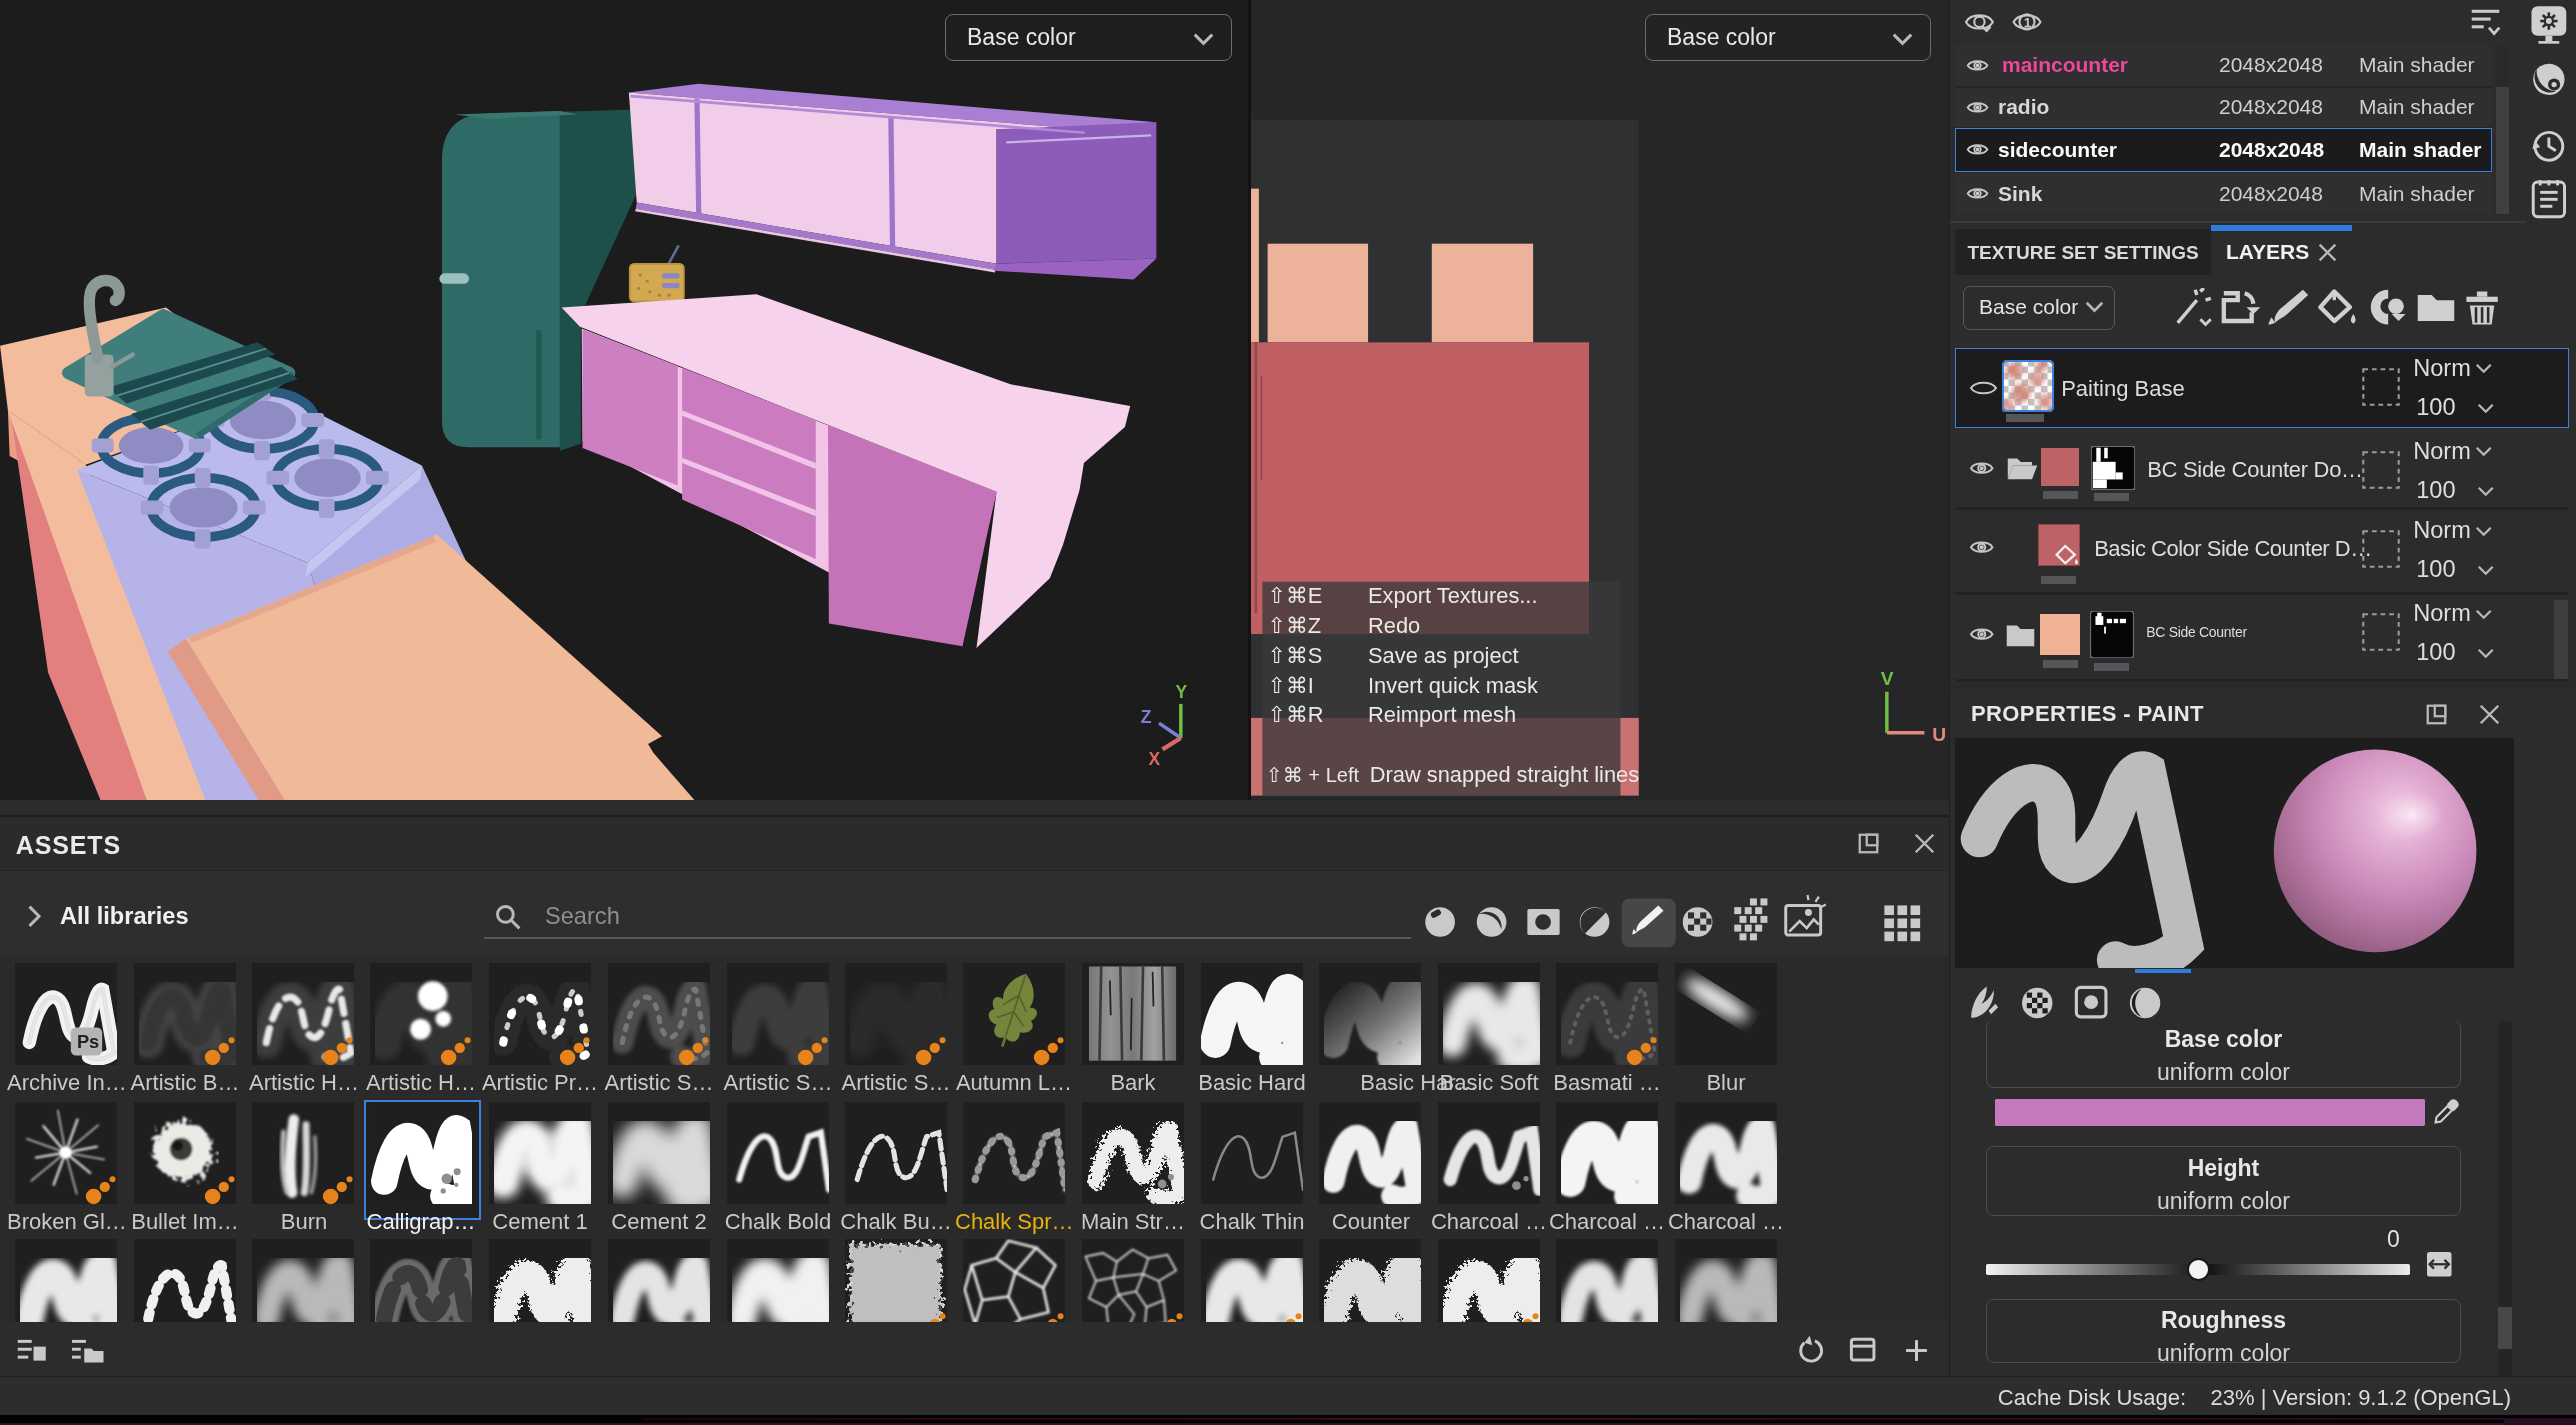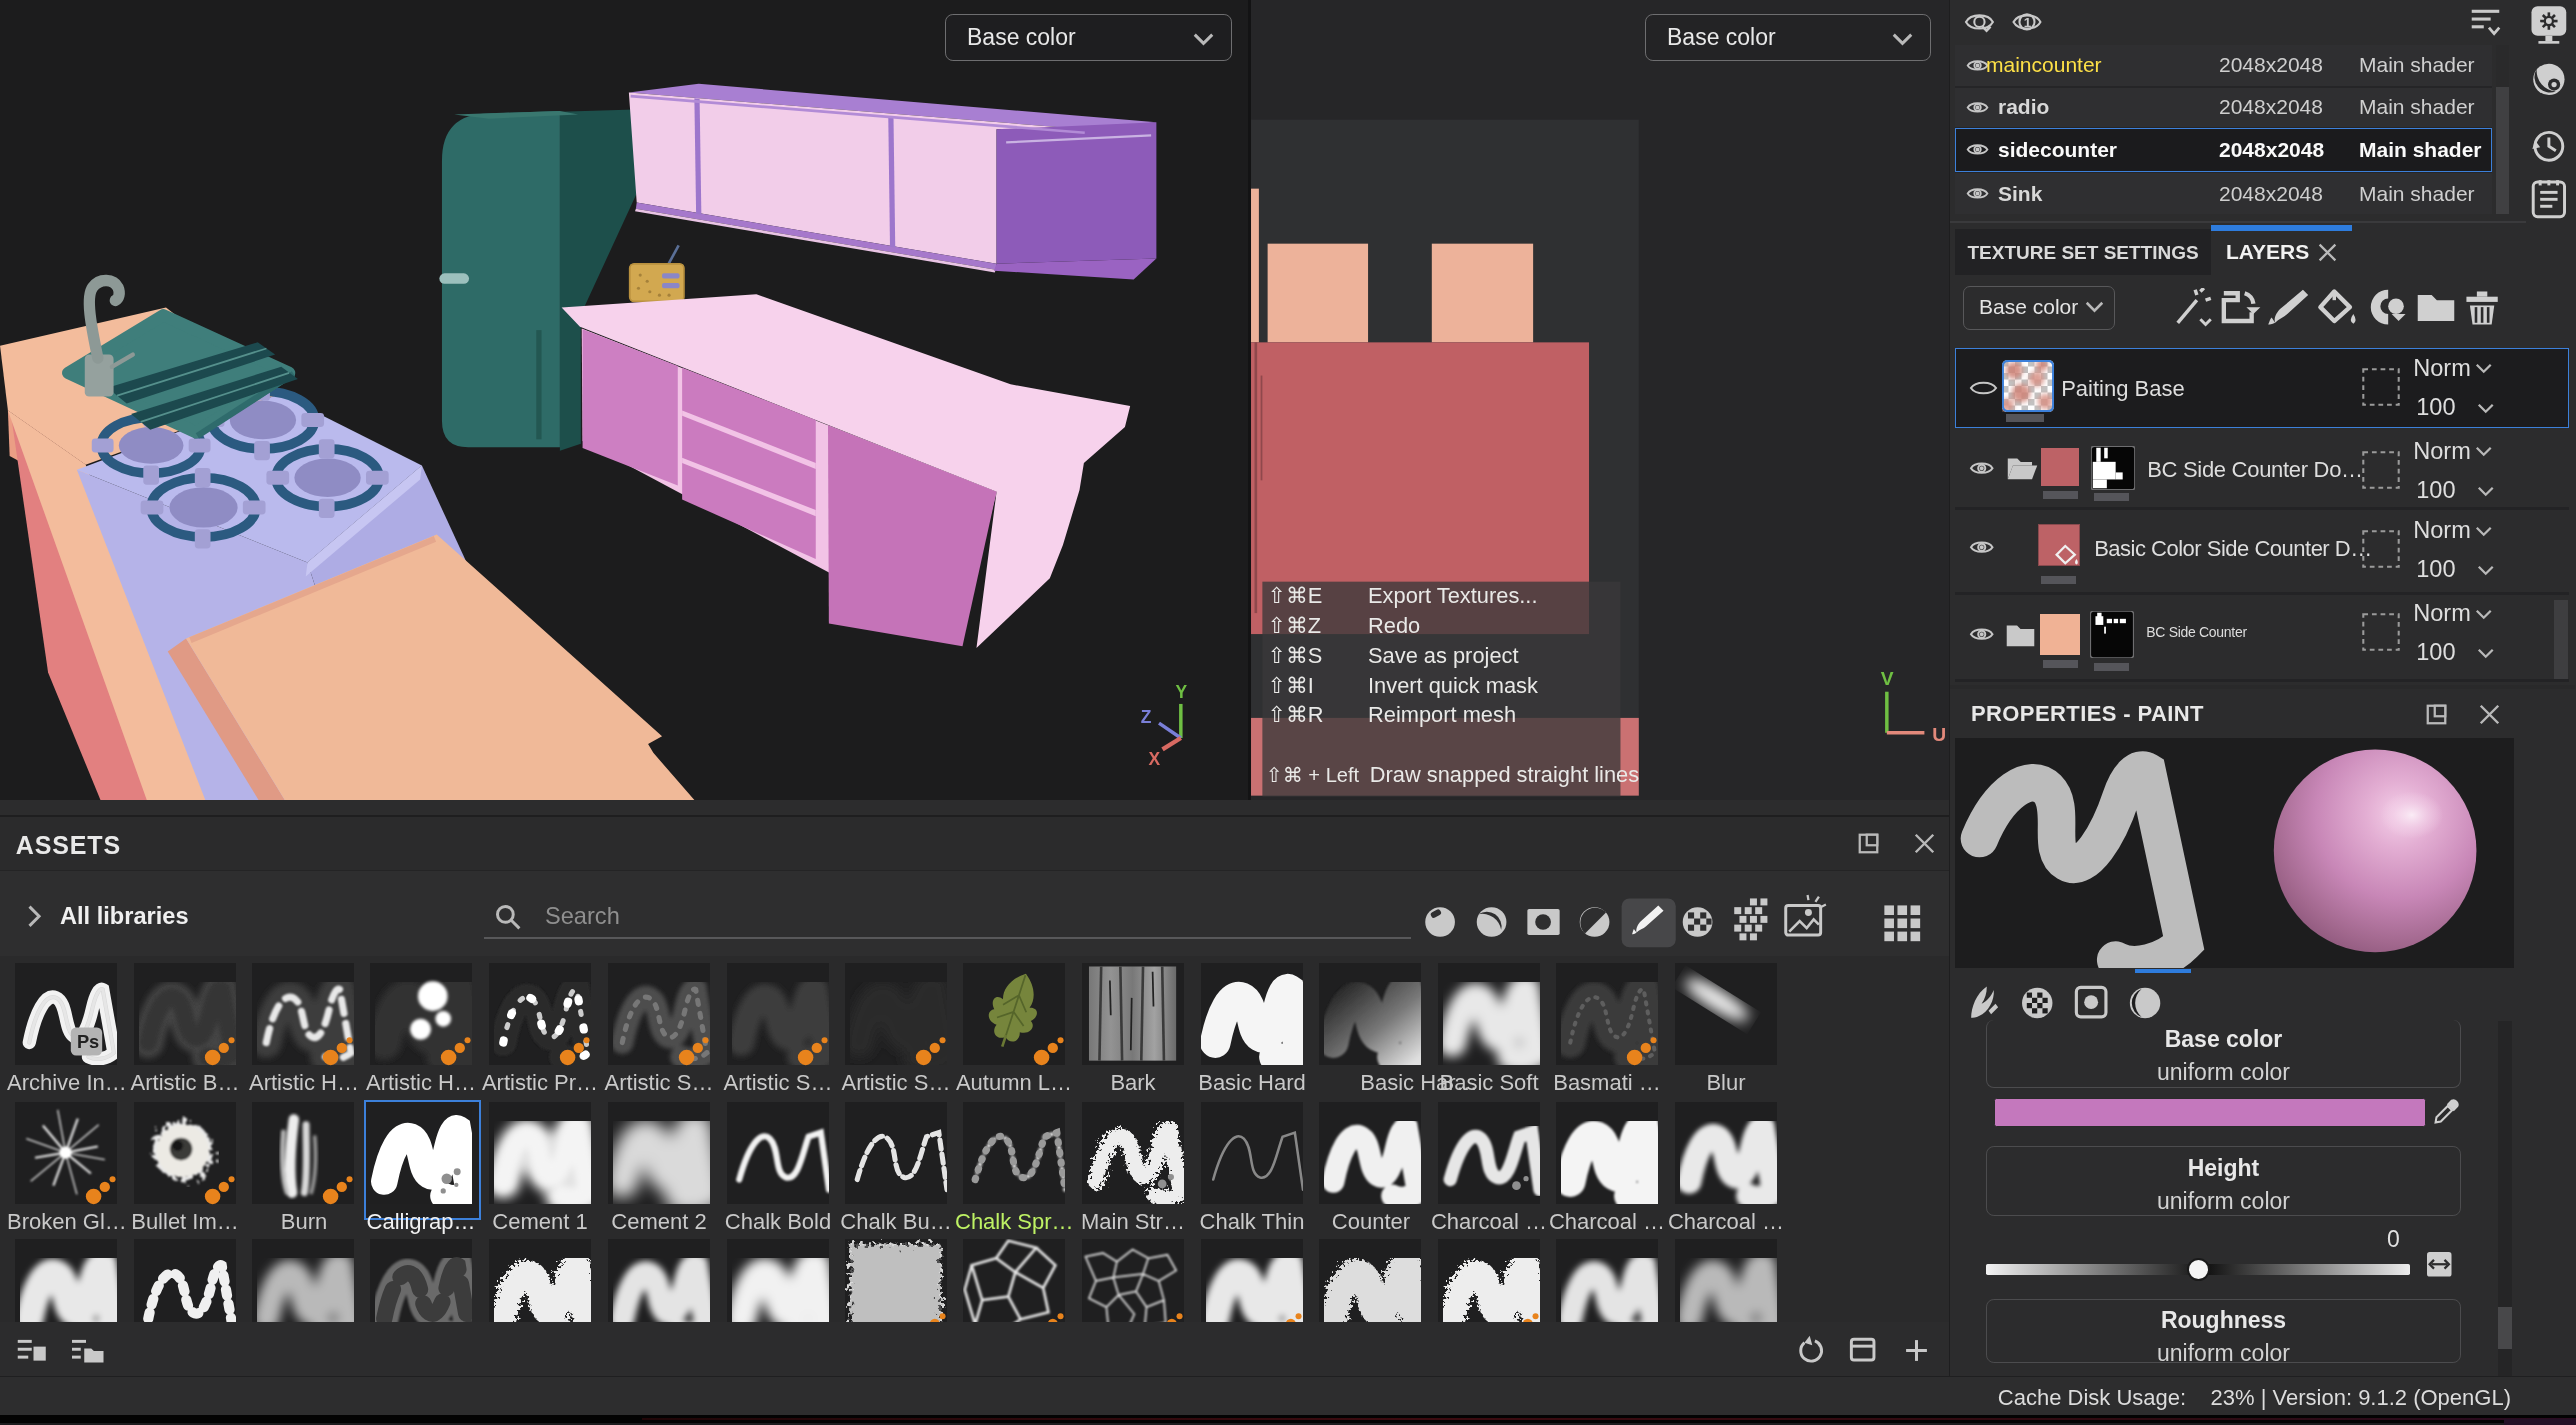--- a/index.html
+++ b/index.html
@@ -298,21 +298,21 @@
       </svg>
   <svg class="abs" style="left:15.7px;top:99px" width="24.5" height="18.3" viewBox="0 0 34 26">
         <use href="#eyeo"></use>
       </svg>
   <svg class="abs" style="left:15.7px;top:141px" width="24.5" height="18.3" viewBox="0 0 34 26">
         <use href="#eyeo"></use>
       </svg>
   <svg class="abs" style="left:15.7px;top:185px" width="24.5" height="18.3" viewBox="0 0 34 26">
         <use href="#eyeo"></use>
       </svg>
-  <div class="txt" style="left:36px;top:53px;font-size:21px;font-weight:normal;color:#fde047">maincounter</div>
+  <div class="txt" style="left:52px;top:53px;font-size:21px;font-weight:bold;color:#ec4899">maincounter</div>
   <div class="txt" style="left:269px;top:53px;font-size:21px;color:#cfcfcf">2048x2048</div>
   <div class="txt" style="left:409px;top:53px;font-size:21px;color:#cfcfcf">Main shader</div>
   <div class="txt" style="left:48px;top:95px;font-size:21px;font-weight:bold;color:#d8d8d8">radio</div>
   <div class="txt" style="left:269px;top:95px;font-size:21px;color:#cfcfcf">2048x2048</div>
   <div class="txt" style="left:409px;top:95px;font-size:21px;color:#cfcfcf">Main shader</div>
   <div class="txt" style="left:48px;top:138px;font-size:21px;font-weight:bold;color:#fafafa">sidecounter</div>
   <div class="txt" style="left:269px;top:138px;font-size:21px;font-weight:bold;color:#fafafa">2048x2048</div>
   <div class="txt" style="left:409px;top:138px;font-size:21px;font-weight:bold;color:#fafafa">Main shader</div>
   <div class="txt" style="left:48px;top:182px;font-size:21px;font-weight:bold;color:#d8d8d8">Sink</div>
   <div class="txt" style="left:269px;top:182px;font-size:21px;color:#cfcfcf">2048x2048</div>
@@ -926,21 +926,21 @@
 <svg class="abs" style="left:845px;top:302px" width="102" height="102" viewBox="0 0 117 117">
         <rect width="117" height="117" fill="#1f1f20"></rect>
         <use href="#wave2" transform="scale(1.17)" stroke="#e4e4e4" stroke-width="5" stroke-linecap="round" stroke-dasharray="9 5"></use>
       </svg>
 <div class="txt lbl" style="left:837px;top:409px;width:118px;color:#c9c9c9">Chalk Bu…</div>
 <svg class="abs" style="left:963px;top:302px" width="102" height="102" viewBox="0 0 117 117">
         <rect width="117" height="117" fill="#1f1f20"></rect>
         <use href="#wave2" transform="scale(1.17)" stroke="#d8d8d8" stroke-width="4" stroke-linecap="round" stroke-dasharray="2 5" filter="url(#b1)"></use>
         <use href="#wave2" transform="scale(1.17)" stroke="#9a9a9a" stroke-width="7" stroke-linecap="round" stroke-dasharray="1 9"></use>
       </svg>
-<div class="txt lbl" style="left:955px;top:409px;width:118px;color:#bef264">Chalk Spr…</div>
+<div class="txt lbl" style="left:955px;top:409px;width:118px;color:#eab308">Chalk Spr…</div>
 <svg class="abs" style="left:1082px;top:302px" width="102" height="102" viewBox="0 0 117 117">
         <rect width="117" height="117" fill="#1f1f20"></rect>
         <use href="#wave" transform="scale(1.17)" stroke="#ededed" stroke-width="16" stroke-linecap="round" filter="url(#rough)"></use>
         <g fill="#8f8f8f">
           <circle cx="92" cy="94" r="5"></circle>
           <circle cx="102" cy="86" r="3.5"></circle>
         </g>
       </svg>
 <div class="txt lbl" style="left:1074px;top:409px;width:118px;color:#c9c9c9">Main Str…</div>
 <svg class="abs" style="left:1201px;top:302px" width="102" height="102" viewBox="0 0 117 117">

